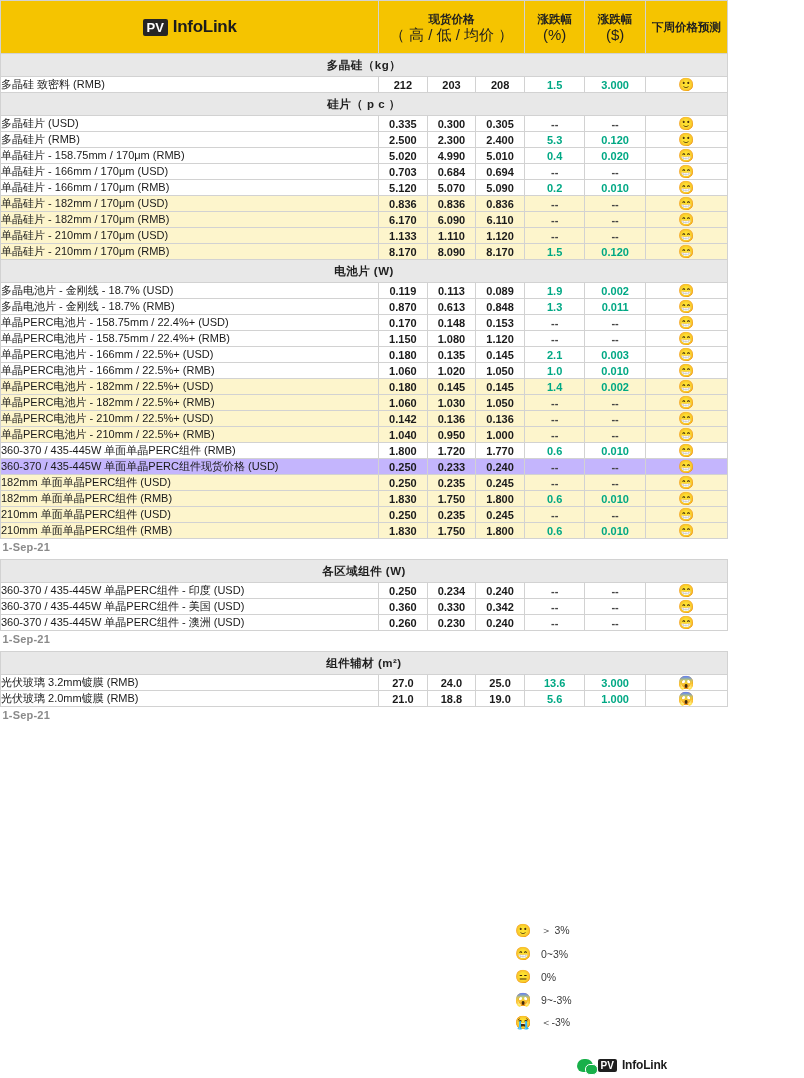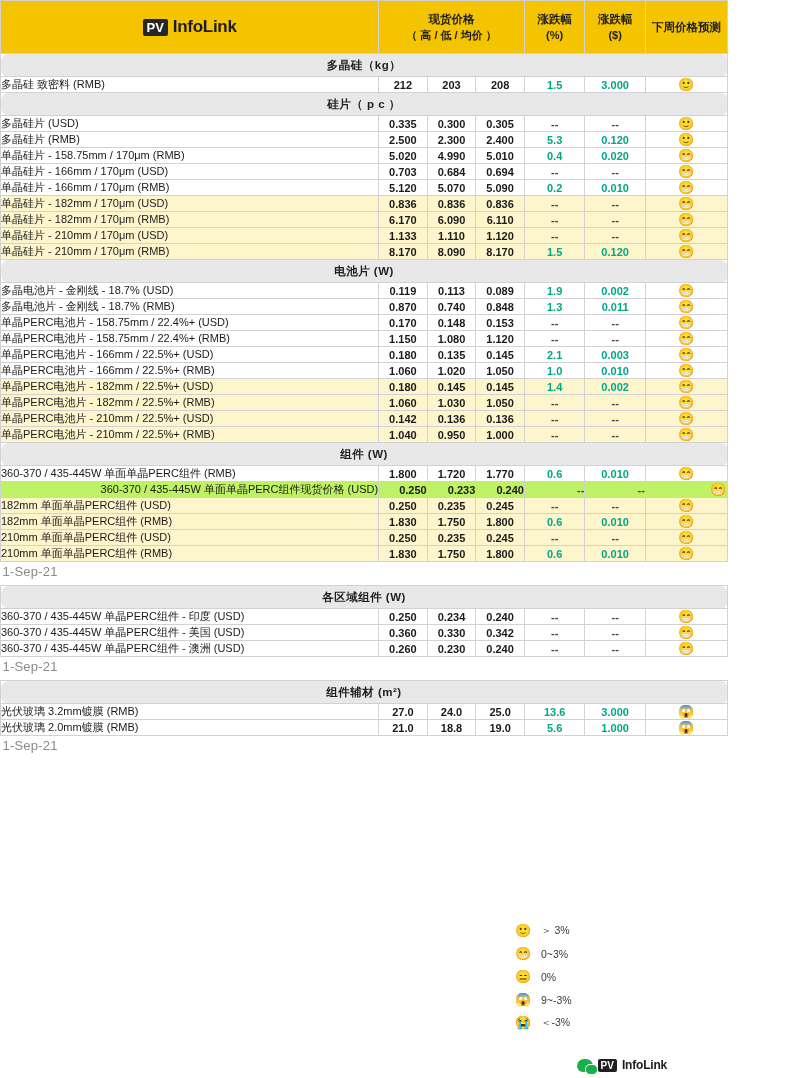--- a/index.html
+++ b/index.html
@@ -69,34 +69,33 @@
   .hdr-cell {
     background: #f5c400;
     text-align: center;
     font-weight: bold;
     font-size: 11.5px;
     line-height: 16px;
     color: #1f1f1f;
     padding: 4px 2px;
   }
   .hdr-cell .sub {
-    font-weight: bold;
-    font-size: 11px;
+    font-weight: normal;
+    font-size: 15px;
     display: block;
   }
   
   .section td {
     background: #e8e8e8;
     text-align: center;
     font-weight: bold;
     font-size: 11.5px;
     height: 22px;
     color: #1f1f1f;
     letter-spacing: 0.5px;
-    border-radius: 8px;
   }
   
   td.name {
     padding: 5px 6px;
     font-size: 11px;
     height: 14px;
     white-space: nowrap;
     overflow: hidden;
   }
   td.num {
@@ -111,26 +110,27 @@
     font-weight: bold;
     color: #00a884;
   }
   td.chg.flat { color: #444; font-weight: bold; }
   td.fc {
     text-align: center;
     font-size: 13px;
     line-height: 14px;
   }
   tr.hl td { background: #fdf5cc; }
-  tr.hl2 td { background: #bef264; text-align: right; }
+  tr.hl2 td { background: #c4b5fd; }
   .note {
-    font-size: 13px;
+    font-size: 11px;
     color: #8a8a8a;
     padding: 2px 0 6px 2px;
     letter-spacing: 0.2px;
+    font-weight: bold;
   }
 
   
   .legend {
     position: absolute;
     right: 8px;
     bottom: 44px;
     width: 150px;
     font-size: 10.5px;
     color: #3a3a3a;
@@ -326,21 +326,21 @@
           <td class="num">0.119</td>
           <td class="num">0.113</td>
           <td class="num">0.089</td>
           <td class="chg">1.9</td>
           <td class="chg">0.002</td>
           <td class="fc">😁</td>
         </tr>
         <tr class="">
           <td class="name">多晶电池片 - 金刚线 - 18.7% (RMB)</td>
           <td class="num">0.870</td>
-          <td class="num">0.740</td>
+          <td class="num">0.613</td>
           <td class="num">0.848</td>
           <td class="chg">1.3</td>
           <td class="chg">0.011</td>
           <td class="fc">😁</td>
         </tr>
         <tr class="">
           <td class="name">单晶PERC电池片 - 158.75mm / 22.4%+ (USD)</td>
           <td class="num">0.170</td>
           <td class="num">0.148</td>
           <td class="num">0.153</td>
@@ -403,23 +403,20 @@
           <td class="fc">😁</td>
         </tr>
         <tr class="hl">
           <td class="name">单晶PERC电池片 - 210mm / 22.5%+ (RMB)</td>
           <td class="num">1.040</td>
           <td class="num">0.950</td>
           <td class="num">1.000</td>
           <td class="chg flat">--</td>
           <td class="chg flat">--</td>
           <td class="fc">😁</td>
-        </tr>
-        <tr class="section">
-          <td colspan="7">组件 (W)</td>
         </tr>
         <tr class="">
           <td class="name">360-370 / 435-445W 单面单晶PERC组件 (RMB)</td>
           <td class="num">1.800</td>
           <td class="num">1.720</td>
           <td class="num">1.770</td>
           <td class="chg">0.6</td>
           <td class="chg">0.010</td>
           <td class="fc">😁</td>
         </tr>

